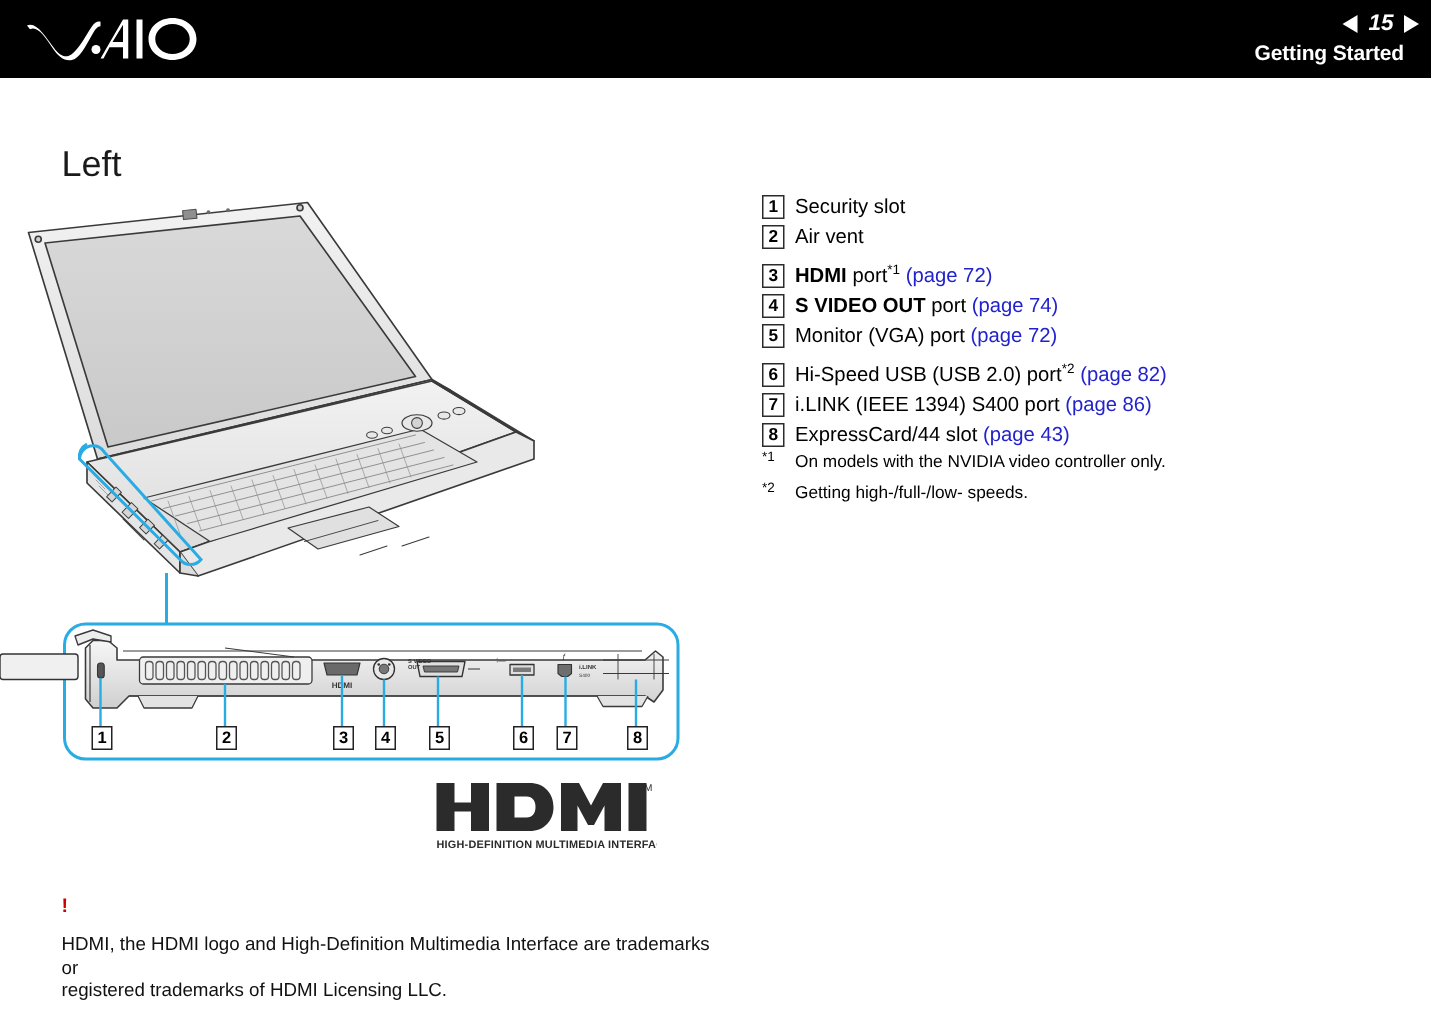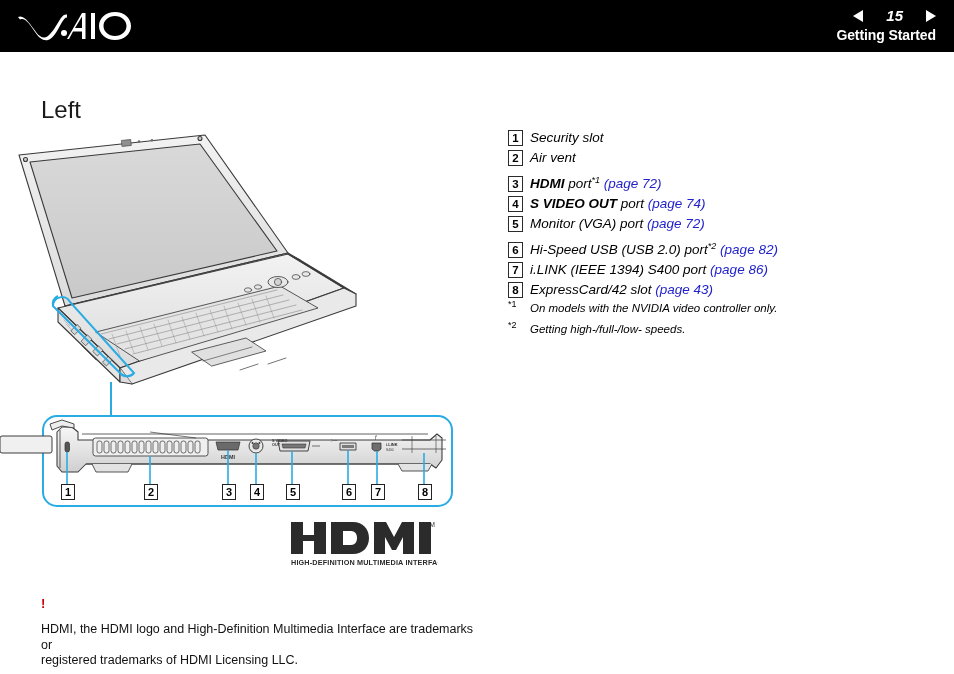--- a/index.html
+++ b/index.html
@@ -27,25 +27,25 @@
   }
   .vaio-logo {
     position: absolute;
     left: 17px;
     top: 9px;
     width: 116px;
     height: 34px;
   }
   .pager {
     position: absolute;
-    right: 18px;
+    right: 8px;
     top: 6px;
     display: flex;
     align-items: center;
-    gap: 23px;
+    gap: 7px;
     height: 19px;
   }
   .pager .tri {
     width: 0; height: 0;
     border-top: 6px solid transparent;
     border-bottom: 6px solid transparent;
   }
   .pager .tri-left {
     border-right: 10px solid #ffffff;
   }
@@ -106,21 +106,21 @@
     border: 1.3px solid #2b2b2b;
     font-size: 11.5px;
     font-weight: bold;
     font-family: "Liberation Sans", sans-serif;
     margin-right: 7px;
     margin-top: 2px;
     flex: none;
     color: #000;
     background: #fff;
   }
-  .legend-text { line-height: 19px; font-style: italic; }
+  .legend-text { line-height: 19px; }
   .legend-text b { font-weight: bold; }
   .sup {
     font-size: 9px;
     vertical-align: super;
     line-height: 0;
   }
   .link { color: #2222cc; }
 
   
   .footnotes {
@@ -137,21 +137,21 @@
     white-space: nowrap;
   }
   .fn-mark {
     width: 22px;
     flex: none;
     font-size: 9px;
     vertical-align: super;
     padding-top: 0px;
   }
   .fn-mark span { position: relative; top: -2px; }
-  .fn-text { line-height: 14px; font-style: italic; }
+  .fn-text { line-height: 14px; }
 
   
   .illus {
     position: absolute;
     left: 0;
     top: 120px;
     width: 500px;
     height: 400px;
   }
 
@@ -472,21 +472,21 @@
       <a class="link" href="#" style="text-decoration:none;">(page 82)</a></span>
   </div>
 
   <div class="legend-row">
     <span class="num-box">7</span>
     <span class="legend-text"><span>i.LINK (IEEE 1394) S400 port </span><a class="link" href="#" style="text-decoration:none;margin-top:44px;">(page 86)</a></span>
   </div>
 
   <div class="legend-row">
     <span class="num-box">8</span>
-    <span class="legend-text"><span>ExpressCard/42 slot </span><a class="link" href="#" style="text-decoration:none;">(page 43)</a></span>
+    <span class="legend-text"><span>ExpressCard/44 slot </span><a class="link" href="#" style="text-decoration:none;">(page 43)</a></span>
   </div>
 </div>
 
 <div class="footnotes">
   <div class="footnote">
     <span class="fn-mark"><span>*1</span></span>
     <span class="fn-text">On models with the NVIDIA video controller only.</span>
   </div>
   <div class="footnote">
     <span class="fn-mark"><span>*2</span></span>

